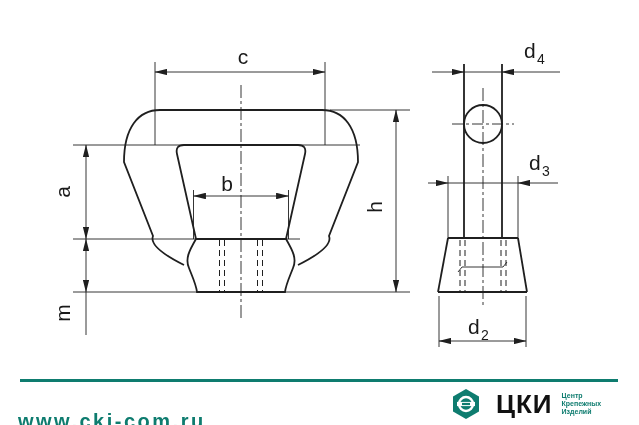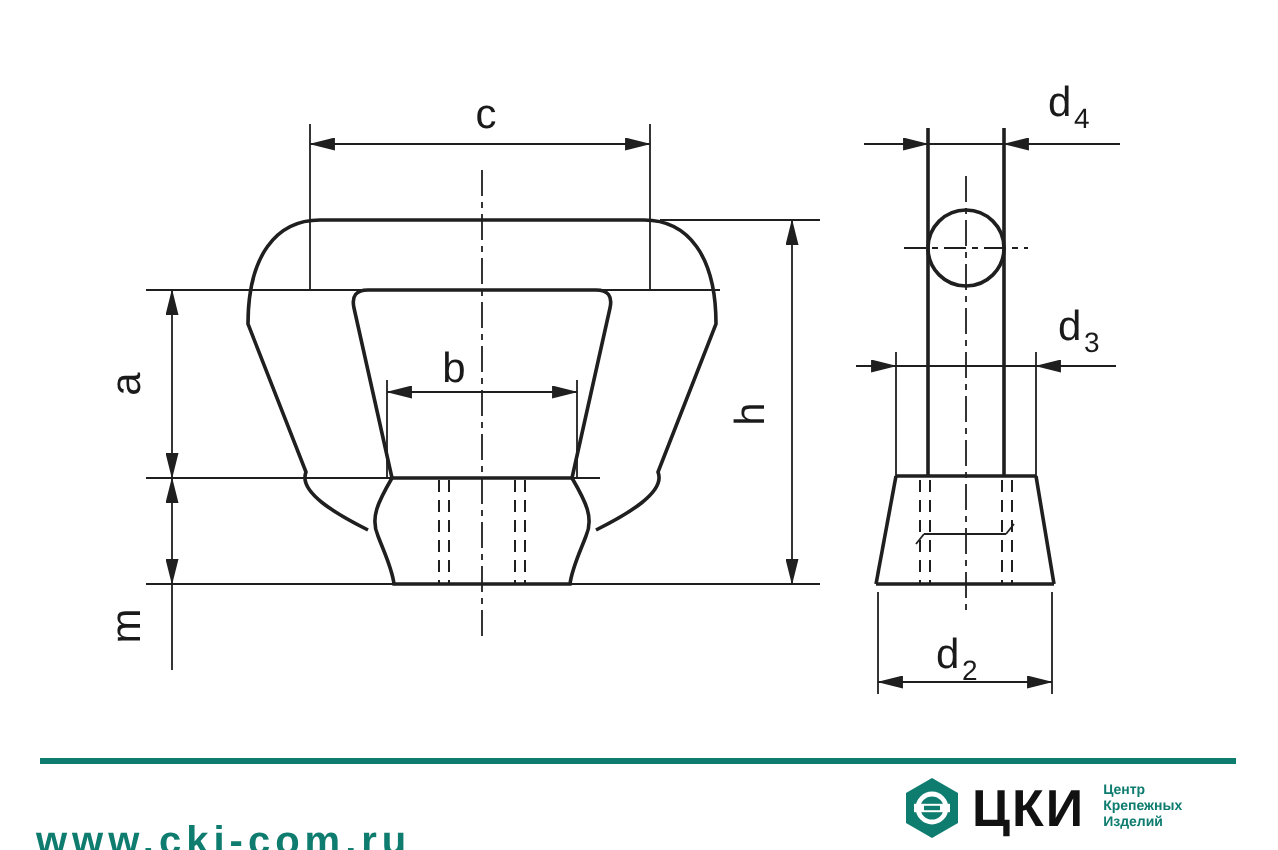--- a/index.html
+++ b/index.html
@@ -29,21 +29,21 @@
     color:var(--accent);
     font-size:20px;font-weight:bold;letter-spacing:2.5px;
     white-space:nowrap;
   }
   .logo{
     position:absolute;left:452px;top:387px;height:34px;
     display:flex;align-items:center;
   }
   .logo-hex{width:28px;height:32px;color:var(--accent);display:block;}
   .logo-abbr{
-    margin-left:6px;
+    margin-left:16px;
     color:#111;font-size:26px;font-weight:bold;letter-spacing:1px;
     line-height:32px;
   }
   .logo-tagline{
     margin-left:9px;
     color:var(--accent);
     font-size:7px;font-weight:bold;line-height:8.2px;
   }
 </style>
 </head>

